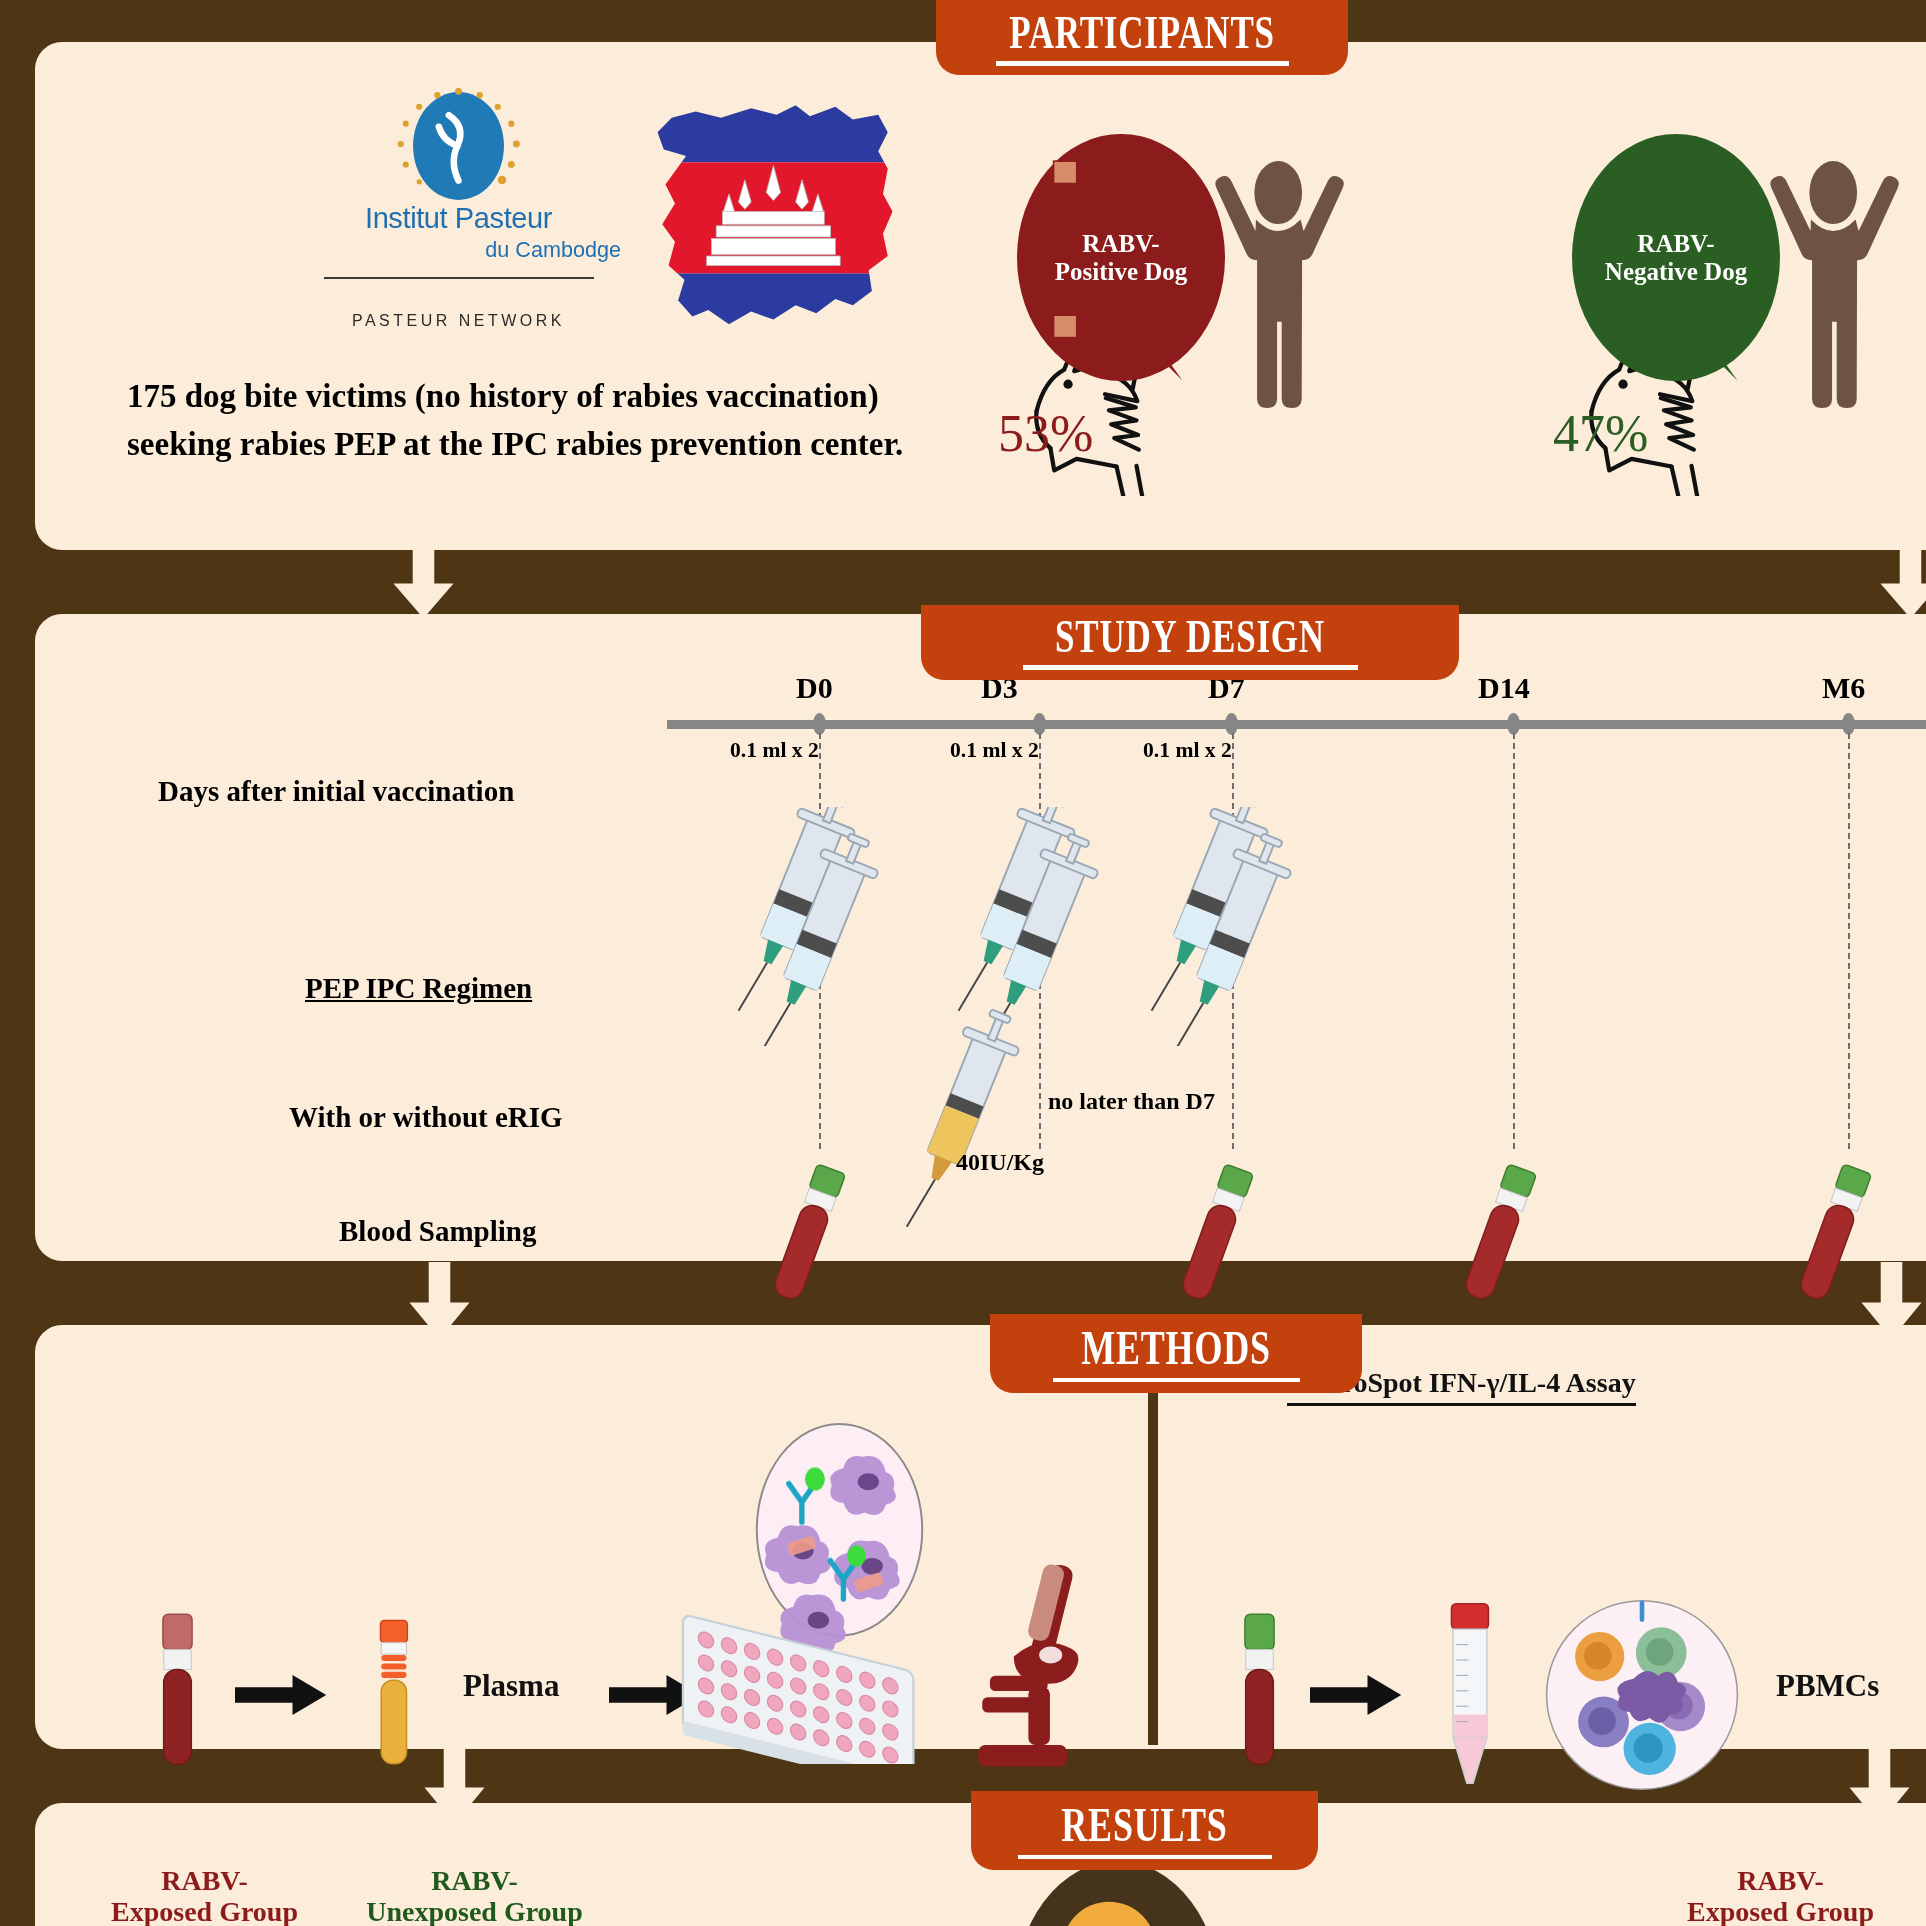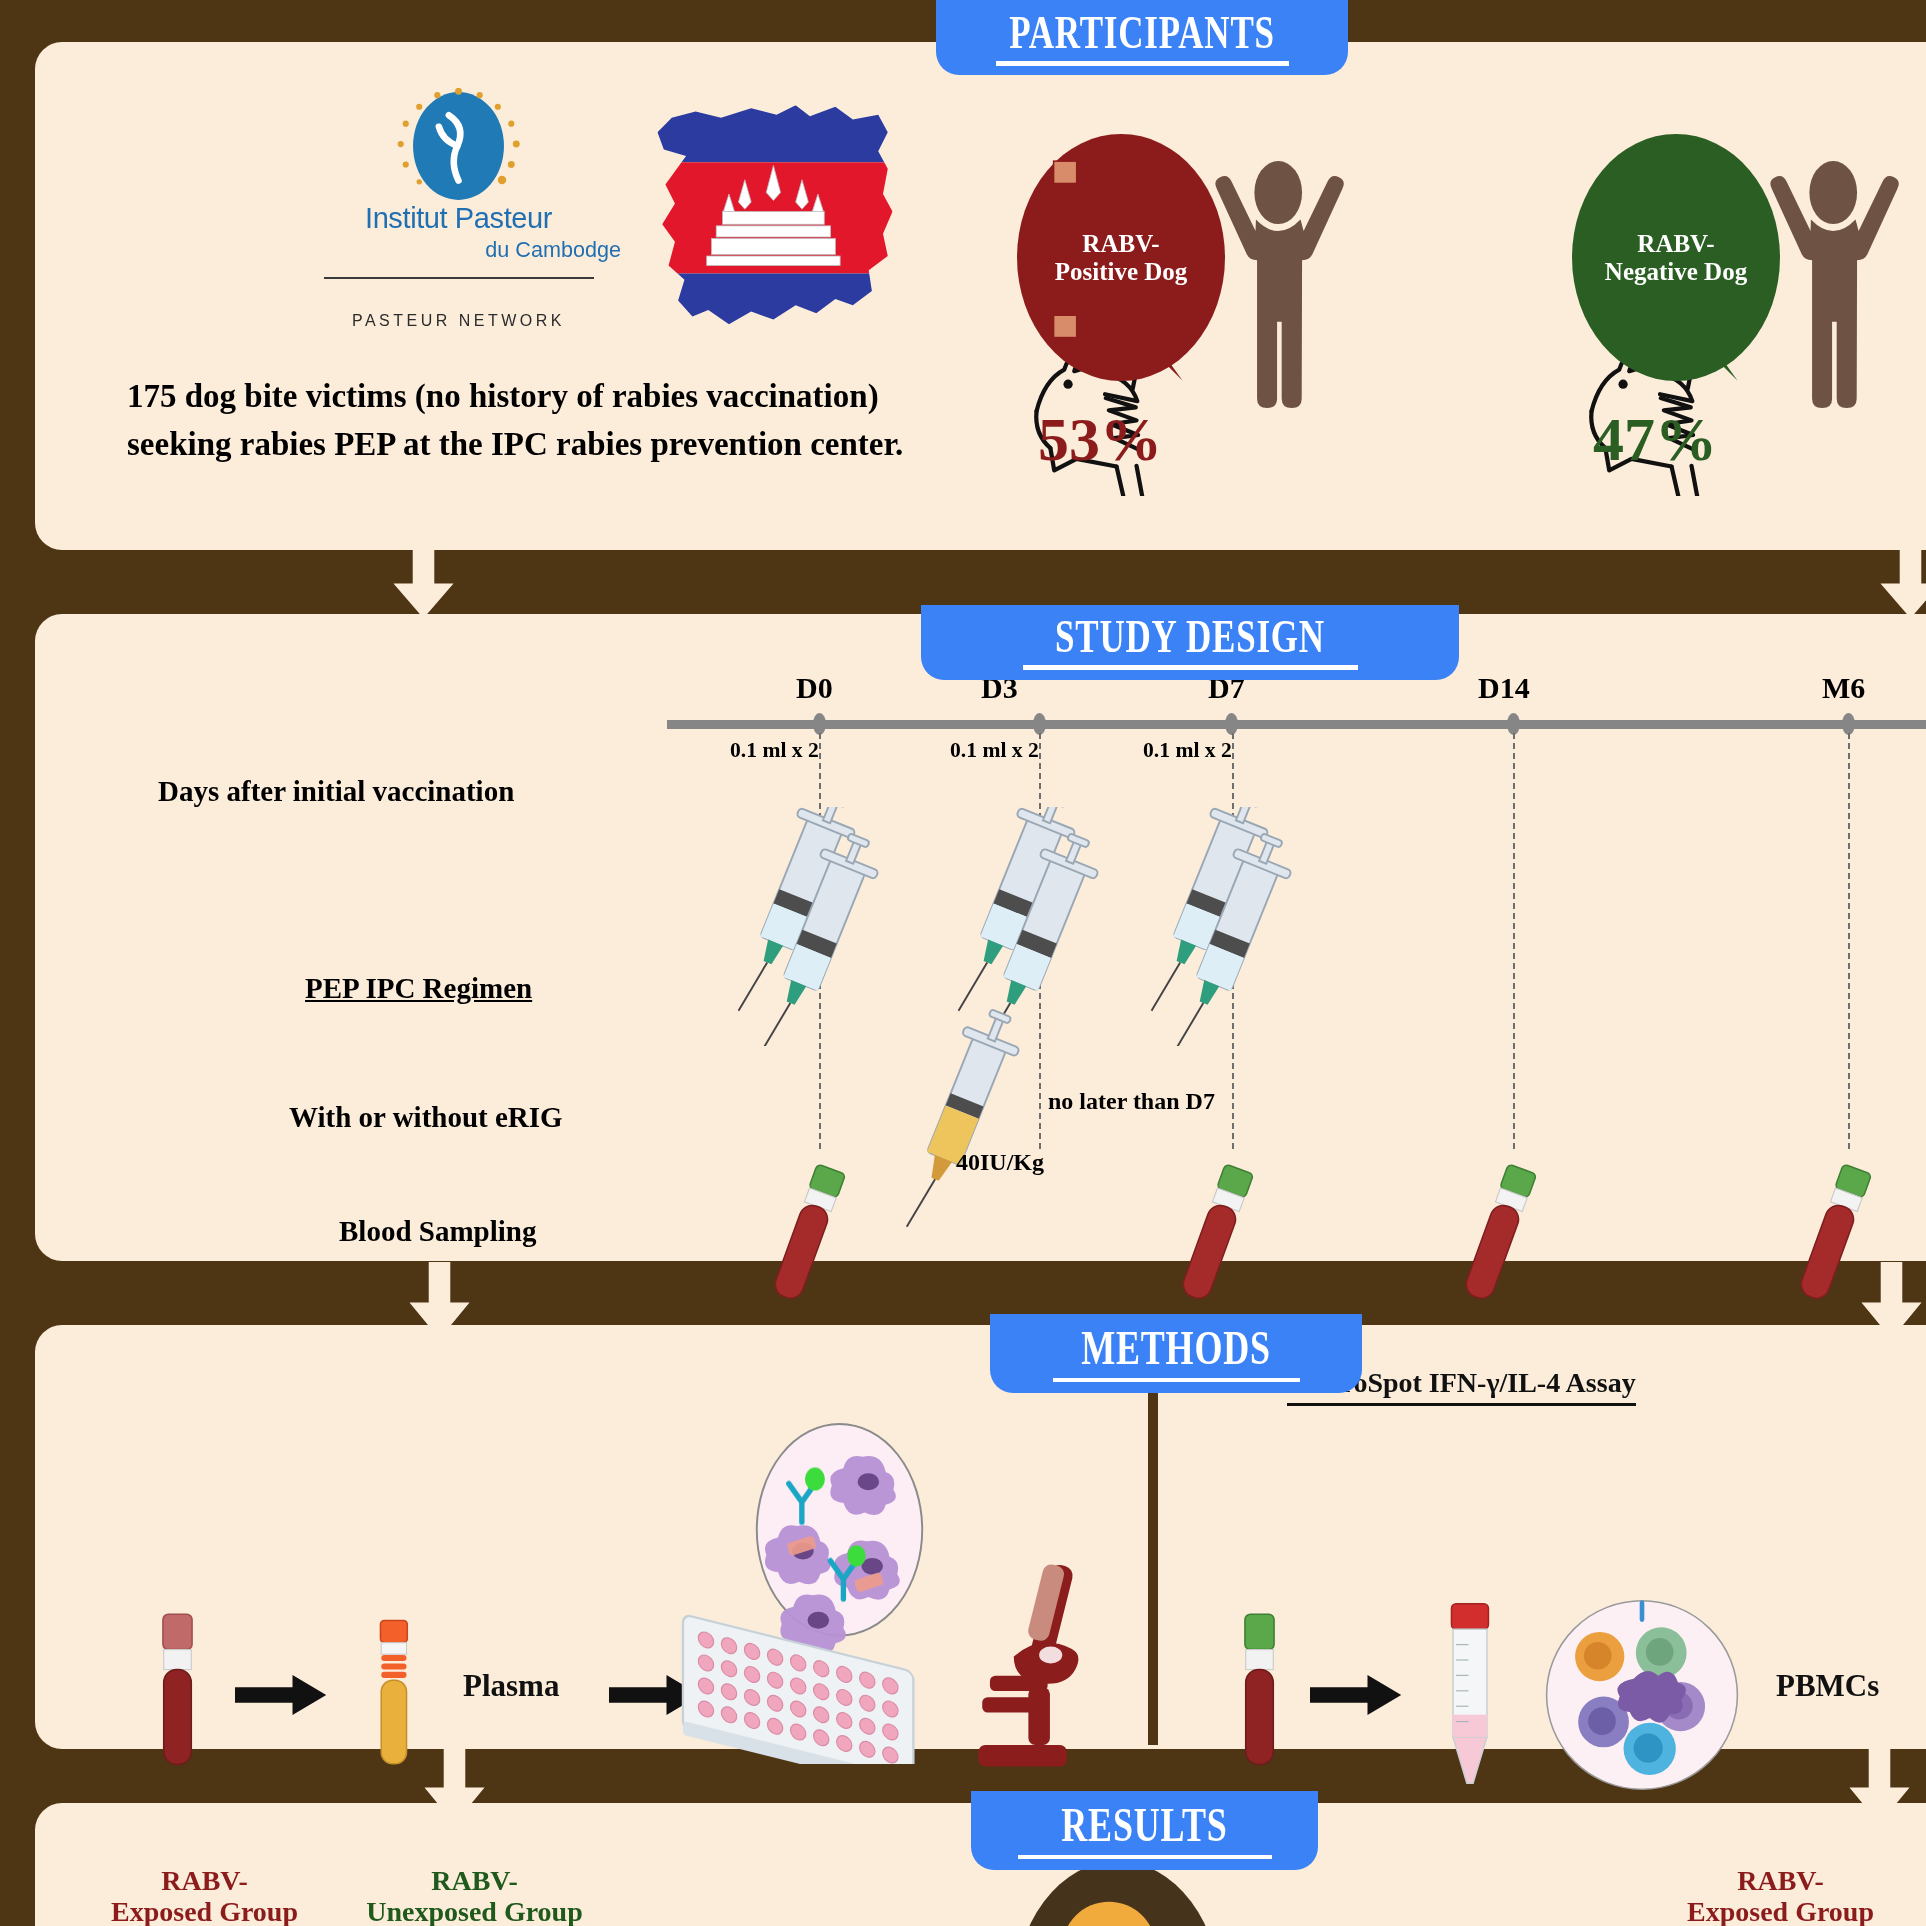--- a/index.html
+++ b/index.html
@@ -15,21 +15,21 @@
   
   .panel {
     position: absolute;
     background: #fceddb;
     border-radius: 27px;
   }
 
   
   .banner {
     position: absolute;
-    background: #3b82f6;
+    background: #c2410c;
     color: #ffffff;
     display: flex;
     flex-direction: column;
     align-items: center;
     justify-content: flex-start;
     z-index: 40;
     border-bottom-left-radius: 23px;
     border-bottom-right-radius: 23px;
   }
   .banner .btxt {
@@ -64,21 +64,21 @@
     font-family: "Liberation Sans", sans-serif; font-size: 16px; letter-spacing: 3.5px; color: #2b2b2b; margin-top: 24px;
   }
   #cambodia-map { position: absolute; left: 605px; top: 58px; width: 270px; height: 239px; }
 
   .victim-block { position: absolute; top: 92px; width: 443px; height: 347px; }
   .bubble {
     position: absolute; width: 208px; height: 247px; border-radius: 50% / 50%;
     display: flex; align-items: center; justify-content: center; text-align: center;
     color: #fff; font-weight: 700; line-height: 1.12; font-size: 25px; z-index: 3;
   }
-  .pct { position: absolute; font-size: 62px; font-weight: 700; z-index: 4; margin-left: 40px; }
+  .pct { position: absolute; font-size: 52px; font-weight: 400; z-index: 4; }
 
   .p-text {
     position: absolute; left: 92px; top: 331px; width: 1040px;
     font-size: 33px; font-weight: 700; line-height: 1.45; color: #000;
   }
 
   
   #study { left: 35px; top: 614px; width: 2242px; height: 647px; }
   .row-label { position: absolute; font-size: 29px; font-weight: 700; color: #000; white-space: nowrap; }
   .timeline-axis { position: absolute; left: 632px; top: 106px; width: 1541px; height: 8.5px; background: #868686; }

